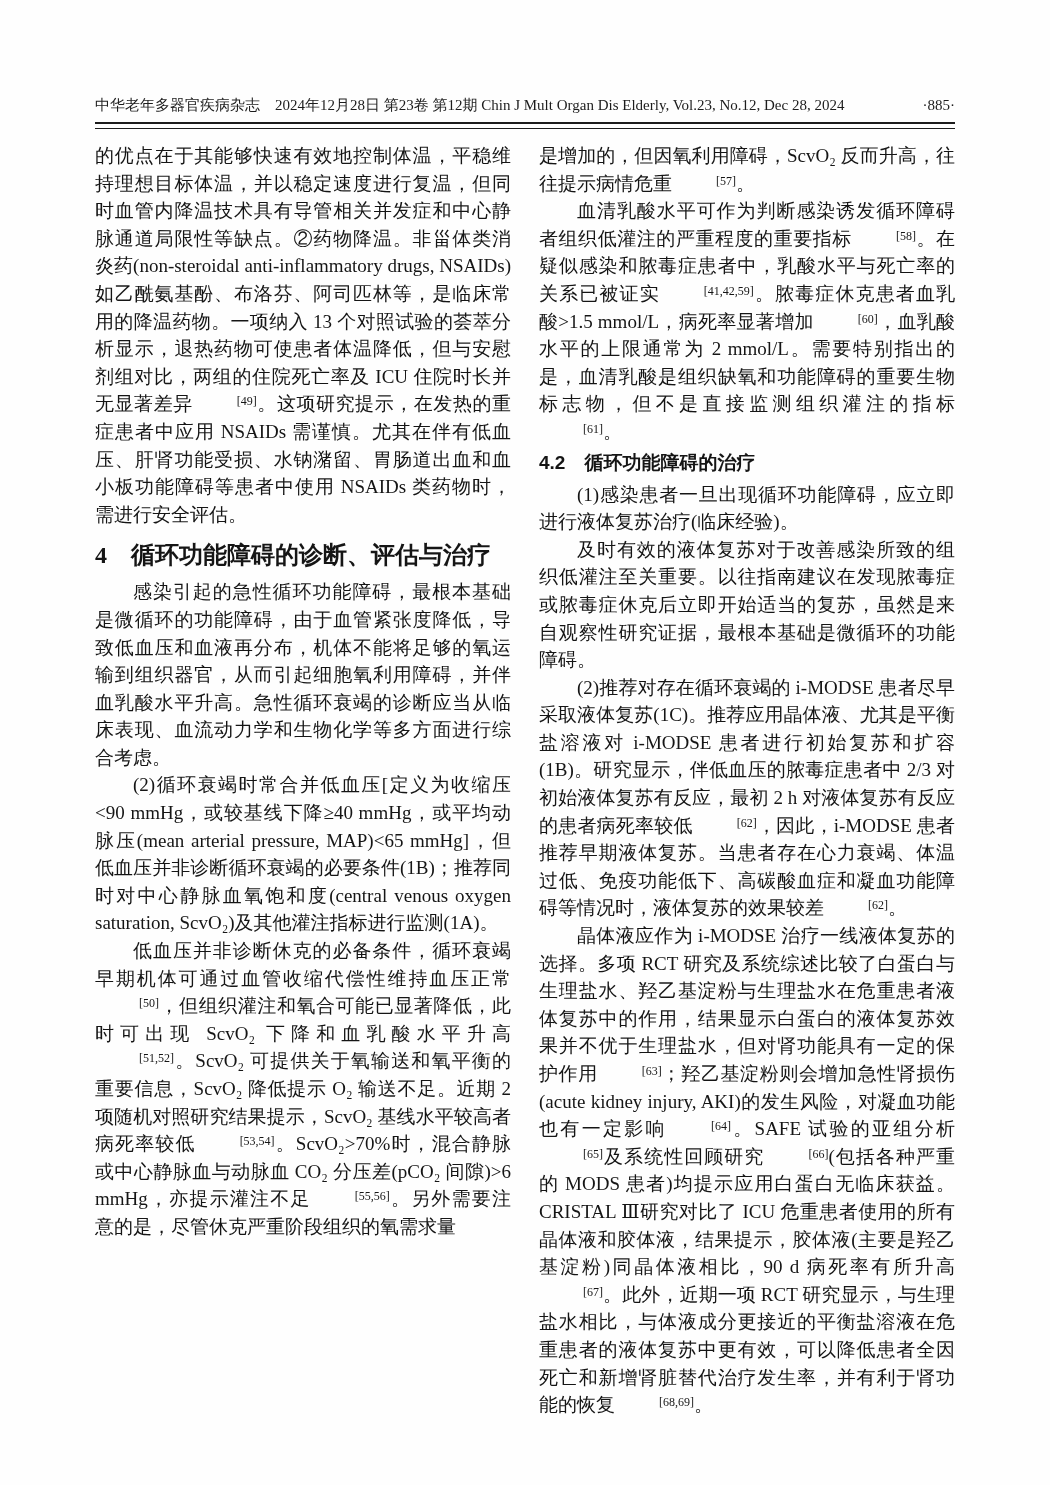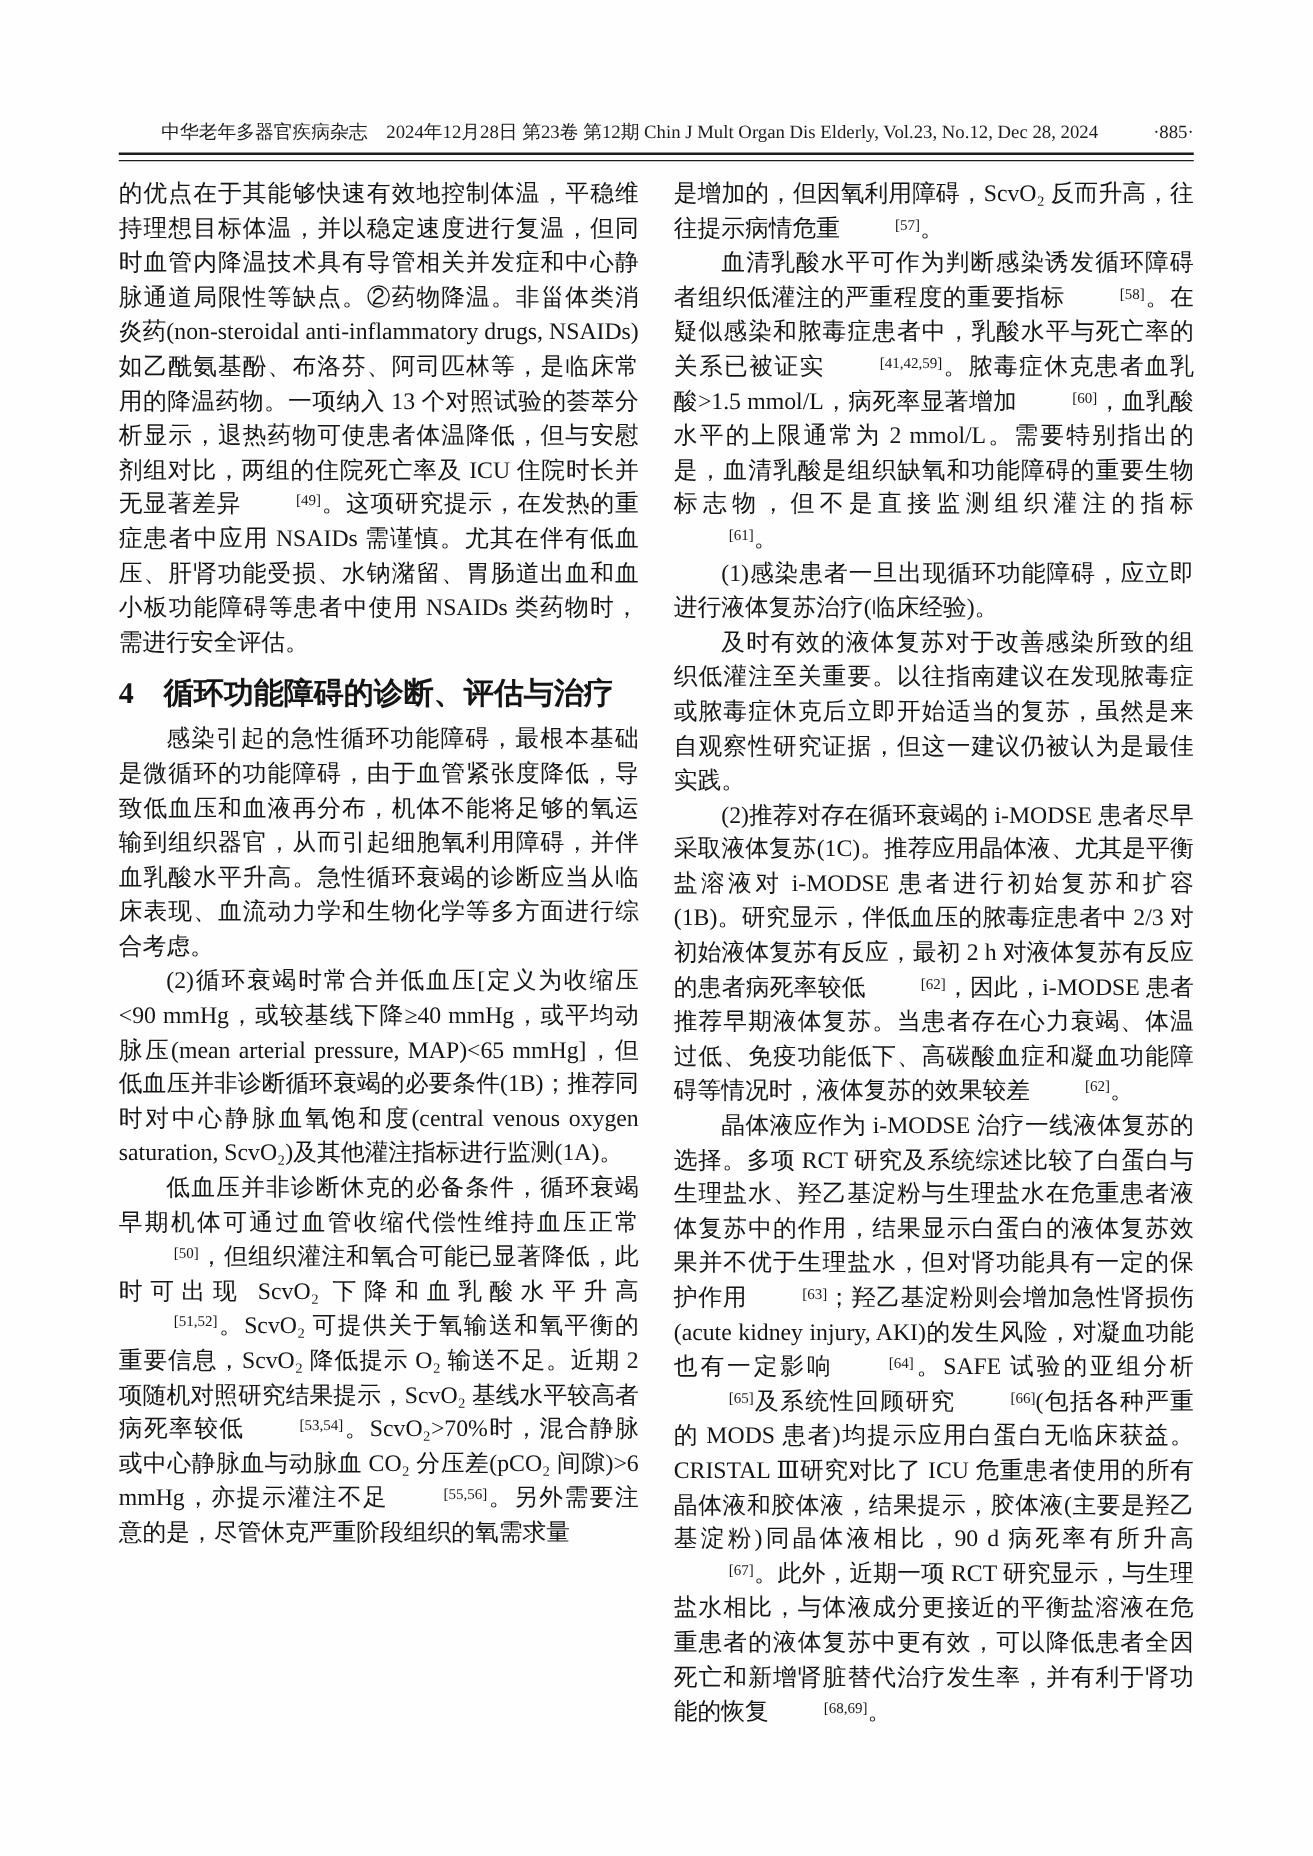--- a/index.html
+++ b/index.html
@@ -3,21 +3,21 @@
 <meta charset="utf-8">
 <style>
   html,body { margin:0; padding:0; background:#e8e8e8; }
   .page {
     width:1050px; height:1485px; background:#fefefe; color:#151515;
     box-sizing:border-box; padding:96px 95px 0 95px; margin:0 auto;
     font-family:"Liberation Serif","DejaVu Serif",serif; overflow:hidden;
   }
   .header-row {
     display:flex; justify-content:space-between; align-items:baseline;
-    font-size:15px; white-space:nowrap; color:#1c1c1c;margin-left:34px;
+    font-size:15px; white-space:nowrap; color:#1c1c1c;
   }
   .rule { margin-top:7px; height:4px; border-top:2px solid #1c1c1c; border-bottom:1.5px solid #1c1c1c; }
   .columns { display:flex; gap:28px; margin-top:13px; }
   .col { width:425px; font-size:19px; line-height:27.6px; text-align:justify; }
   p.para { margin:0; text-indent:2em; }
   p.para.noindent { text-indent:0; }
   .h1 {
     font-family:Liberation Serif, serif; font-weight:bold;
     font-size:24px; margin:14px 0 10px 0; text-align:left; line-height:26px;
   }
@@ -40,19 +40,20 @@
     <div class="col">
         <p class="para noindent">的优点在于其能够快速有效地控制体温，平稳维持理想目标体温，并以稳定速度进行复温，但同时血管内降温技术具有导管相关并发症和中心静脉通道局限性等缺点。②药物降温。非甾体类消炎药(non-steroidal anti-inflammatory drugs, NSAIDs)如乙酰氨基酚、布洛芬、阿司匹林等，是临床常用的降温药物。一项纳入 13 个对照试验的荟萃分析显示，退热药物可使患者体温降低，但与安慰剂组对比，两组的住院死亡率及 ICU 住院时长并无显著差异<sup>[49]</sup>。这项研究提示，在发热的重症患者中应用 NSAIDs 需谨慎。尤其在伴有低血压、肝肾功能受损、水钠潴留、胃肠道出血和血小板功能障碍等患者中使用 NSAIDs 类药物时，需进行安全评估。</p>
         <div class="h1">4　循环功能障碍的诊断、评估与治疗</div>
         <p class="para">感染引起的急性循环功能障碍，最根本基础是微循环的功能障碍，由于血管紧张度降低，导致低血压和血液再分布，机体不能将足够的氧运输到组织器官，从而引起细胞氧利用障碍，并伴血乳酸水平升高。急性循环衰竭的诊断应当从临床表现、血流动力学和生物化学等多方面进行综合考虑。</p>
         <p class="para">(2)循环衰竭时常合并低血压[定义为收缩压&lt;90 mmHg，或较基线下降≥40 mmHg，或平均动脉压(mean arterial pressure, MAP)&lt;65 mmHg]，但低血压并非诊断循环衰竭的必要条件(1B)；推荐同时对中心静脉血氧饱和度(central venous oxygen saturation, ScvO₂)及其他灌注指标进行监测(1A)。</p>
         <p class="para">低血压并非诊断休克的必备条件，循环衰竭早期机体可通过血管收缩代偿性维持血压正常<sup>[50]</sup>，但组织灌注和氧合可能已显著降低，此时可出现 ScvO₂ 下降和血乳酸水平升高<sup>[51,52]</sup>。ScvO₂ 可提供关于氧输送和氧平衡的重要信息，ScvO₂ 降低提示 O₂ 输送不足。近期 2 项随机对照研究结果提示，ScvO₂ 基线水平较高者病死率较低<sup>[53,54]</sup>。ScvO₂&gt;70%时，混合静脉或中心静脉血与动脉血 CO₂ 分压差(pCO₂ 间隙)&gt;6 mmHg，亦提示灌注不足<sup>[55,56]</sup>。另外需要注意的是，尽管休克严重阶段组织的氧需求量</p>
       </div>
     <div class="col">
         <p class="para noindent">是增加的，但因氧利用障碍，ScvO₂ 反而升高，往往提示病情危重<sup>[57]</sup>。</p>
         <p class="para">血清乳酸水平可作为判断感染诱发循环障碍者组织低灌注的严重程度的重要指标<sup>[58]</sup>。在疑似感染和脓毒症患者中，乳酸水平与死亡率的关系已被证实<sup>[41,42,59]</sup>。脓毒症休克患者血乳酸&gt;1.5 mmol/L，病死率显著增加<sup>[60]</sup>，血乳酸水平的上限通常为 2 mmol/L。需要特别指出的是，血清乳酸是组织缺氧和功能障碍的重要生物标志物，但不是直接监测组织灌注的指标<sup>[61]</sup>。</p>
+        <div class="h2">4.2　循环功能障碍的治疗</div>
         <p class="para">(1)感染患者一旦出现循环功能障碍，应立即进行液体复苏治疗(临床经验)。</p>
-        <p class="para">及时有效的液体复苏对于改善感染所致的组织低灌注至关重要。以往指南建议在发现脓毒症或脓毒症休克后立即开始适当的复苏，虽然是来自观察性研究证据，但这一建议仍被认为是最佳实践。</p>
+        <p class="para">及时有效的液体复苏对于改善感染所致的组织低灌注至关重要。以往指南建议在发现脓毒症或脓毒症休克后立即开始适当的复苏，虽然是来自观察性研究证据，最根本基础是微循环的功能障碍。</p>
         <p class="para">(2)推荐对存在循环衰竭的 i-MODSE 患者尽早采取液体复苏(1C)。推荐应用晶体液、尤其是平衡盐溶液对 i-MODSE 患者进行初始复苏和扩容(1B)。研究显示，伴低血压的脓毒症患者中 2/3 对初始液体复苏有反应，最初 2 h 对液体复苏有反应的患者病死率较低<sup>[62]</sup>，因此，i-MODSE 患者推荐早期液体复苏。当患者存在心力衰竭、体温过低、免疫功能低下、高碳酸血症和凝血功能障碍等情况时，液体复苏的效果较差<sup>[62]</sup>。</p>
         <p class="para">晶体液应作为 i-MODSE 治疗一线液体复苏的选择。多项 RCT 研究及系统综述比较了白蛋白与生理盐水、羟乙基淀粉与生理盐水在危重患者液体复苏中的作用，结果显示白蛋白的液体复苏效果并不优于生理盐水，但对肾功能具有一定的保护作用<sup>[63]</sup>；羟乙基淀粉则会增加急性肾损伤(acute kidney injury, AKI)的发生风险，对凝血功能也有一定影响<sup>[64]</sup>。SAFE 试验的亚组分析<sup>[65]</sup>及系统性回顾研究<sup>[66]</sup>(包括各种严重的 MODS 患者)均提示应用白蛋白无临床获益。CRISTAL Ⅲ研究对比了 ICU 危重患者使用的所有晶体液和胶体液，结果提示，胶体液(主要是羟乙基淀粉)同晶体液相比，90 d 病死率有所升高<sup>[67]</sup>。此外，近期一项 RCT 研究显示，与生理盐水相比，与体液成分更接近的平衡盐溶液在危重患者的液体复苏中更有效，可以降低患者全因死亡和新增肾脏替代治疗发生率，并有利于肾功能的恢复<sup>[68,69]</sup>。</p>
       </div>
   </div>
 </div>
 
 </body></html>

